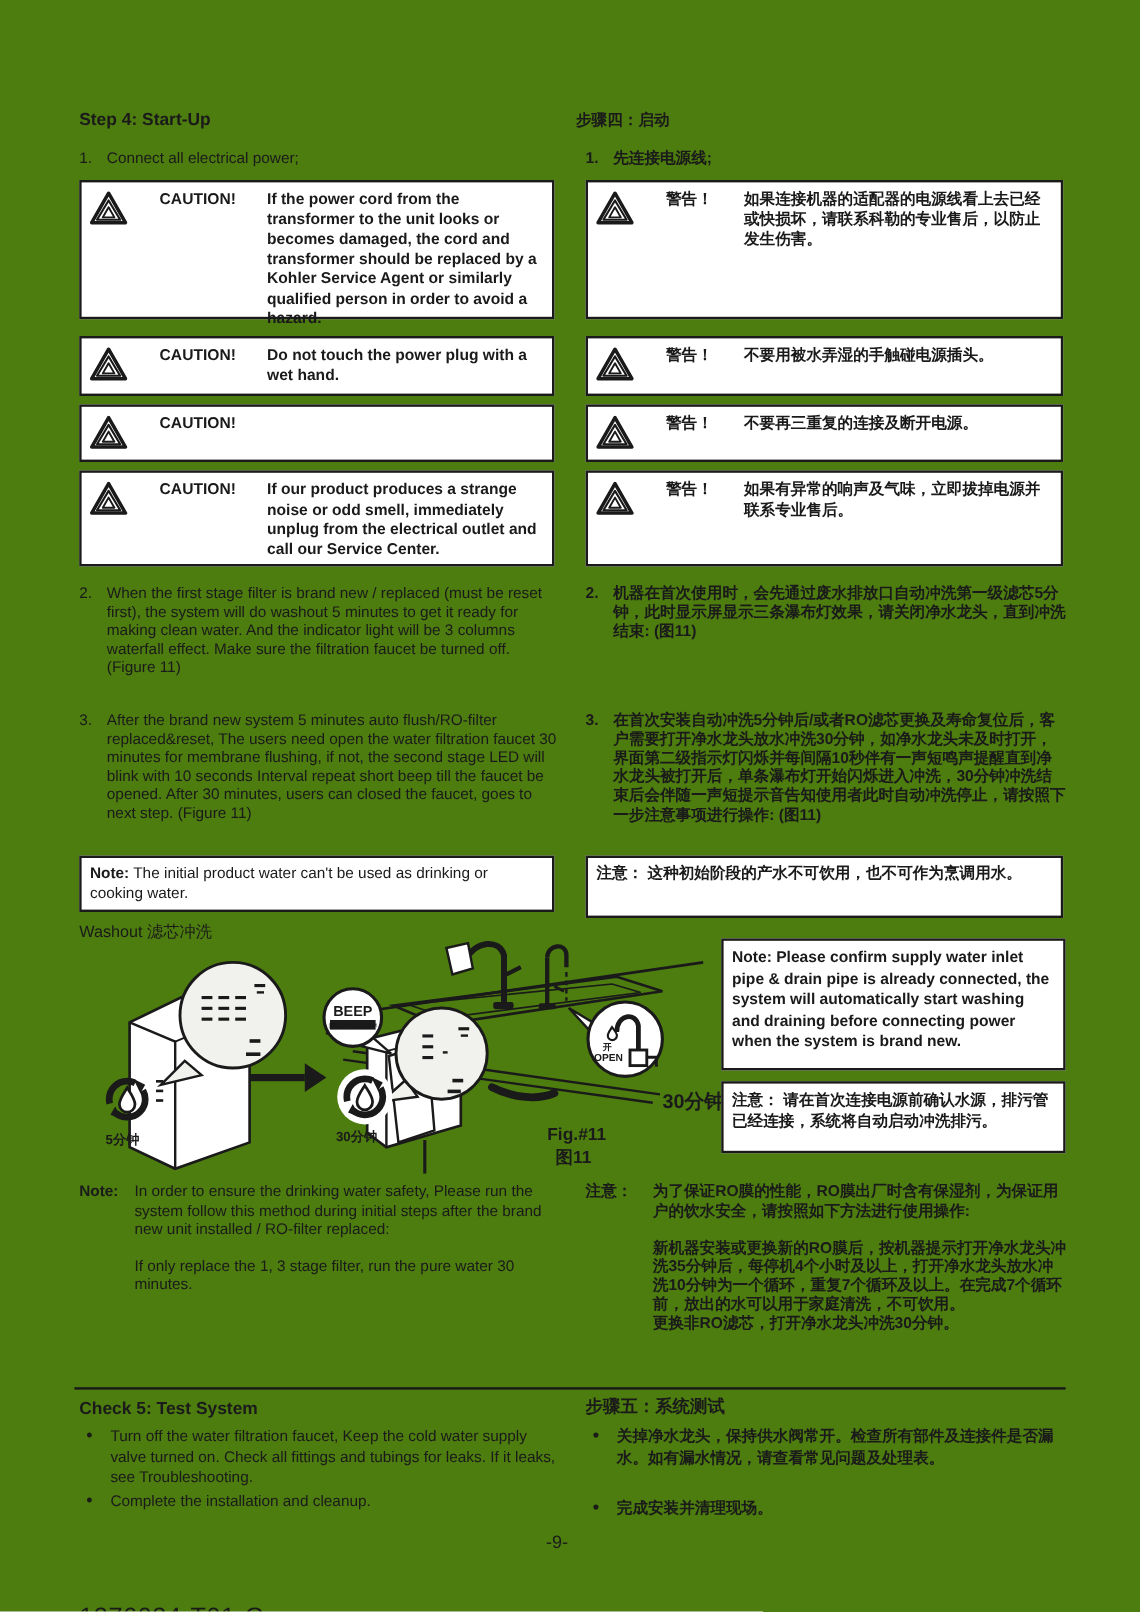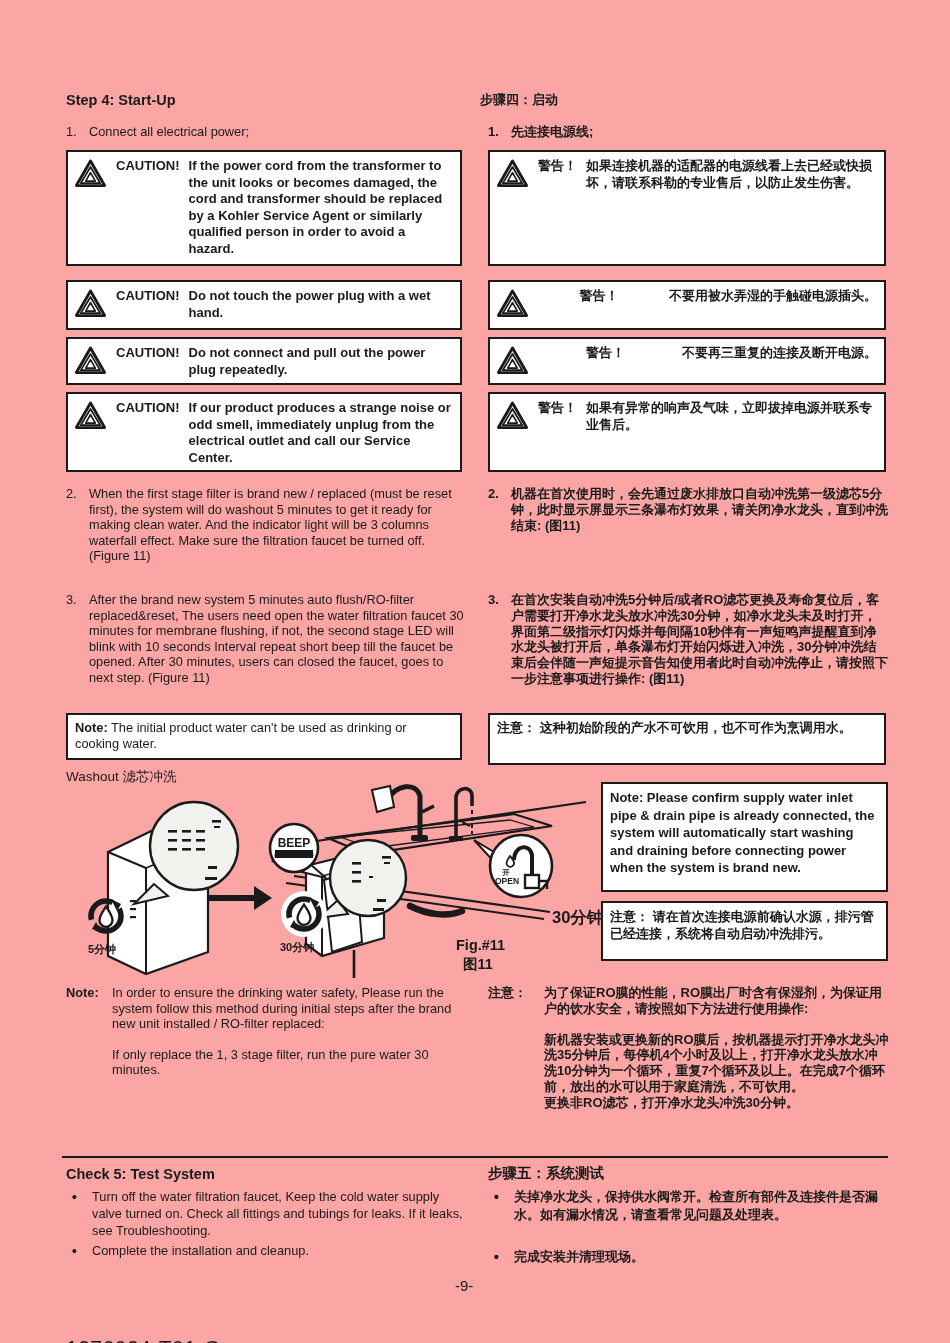--- a/index.html
+++ b/index.html
@@ -1,25 +1,25 @@
 <!DOCTYPE html>
 <html><head>
 <meta charset="utf-8">
 <style>
   html,body{margin:0;padding:0;background:#e8e8e8;}
-  .page{position:relative;width:950px;height:1343px;margin:0 auto;background:#fca5a5;
+  .page{position:relative;width:950px;height:1343px;margin:0 auto;background:#4d7c0f;
         font-family:"Liberation Sans","DejaVu Sans",sans-serif;color:#1a1a1a;overflow:hidden;}
   .abs{position:absolute;}
   .h1{font-size:14.5px;font-weight:700;}
   .en{font-size:12.8px;line-height:15.6px;}
   .cn{font-size:13px;line-height:15.8px;font-weight:700;}
   .b{font-weight:700;}
   
-  .cbox{border:2px solid #1a1a1a;box-sizing:border-box;display:flex;gap:9px;
-        padding:6px 7px 5px 6px;align-items:flex-start;background:#fff;justify-content:space-between;}
+  .cbox{border:2px solid #1a1a1a;box-sizing:border-box;display:flex;gap:26px;
+        padding:6px 7px 5px 6px;align-items:flex-start;background:#fff;}
   .cbox .clabel{font-weight:700;white-space:nowrap;font-size:13px;line-height:16.5px;}
   .cbox .ctext{font-weight:700;font-size:13px;line-height:16.5px;}
   .warn-icon{width:33px;height:29px;flex:none;margin-top:1px;}
   
   .item{display:flex;gap:6px;}
   .item .no{flex:none;width:17px;}
   
   .nbox{border:2px solid #1a1a1a;box-sizing:border-box;padding:5px 7px;background:#fff;}
   
   .hang{display:flex;}
@@ -96,21 +96,20 @@
       </svg>
     <div class="clabel">警告！</div>
     <div class="ctext cn" style="line-height:16.5px;">不要用被水弄湿的手触碰电源插头。</div>
   </div>
 
   <div class="abs cbox" style="left:66px;top:337px;width:396px;height:48px;">
     <svg class="warn-icon" viewBox="0 0 40 36">
         <use href="#warnTri"></use>
       </svg>
     <div class="clabel">CAUTION!</div>
-    <div class="ctext">Do not connect and pull out the power plug repeatedly.</div>
   </div>
   <div class="abs cbox" style="left:488px;top:337px;width:398px;height:48px;">
     <svg class="warn-icon" viewBox="0 0 40 36">
         <use href="#warnTri"></use>
       </svg>
     <div class="clabel">警告！</div>
     <div class="ctext cn" style="line-height:16.5px;">不要再三重复的连接及断开电源。</div>
   </div>
 
   <div class="abs cbox" style="left:66px;top:392px;width:396px;height:80px;">

